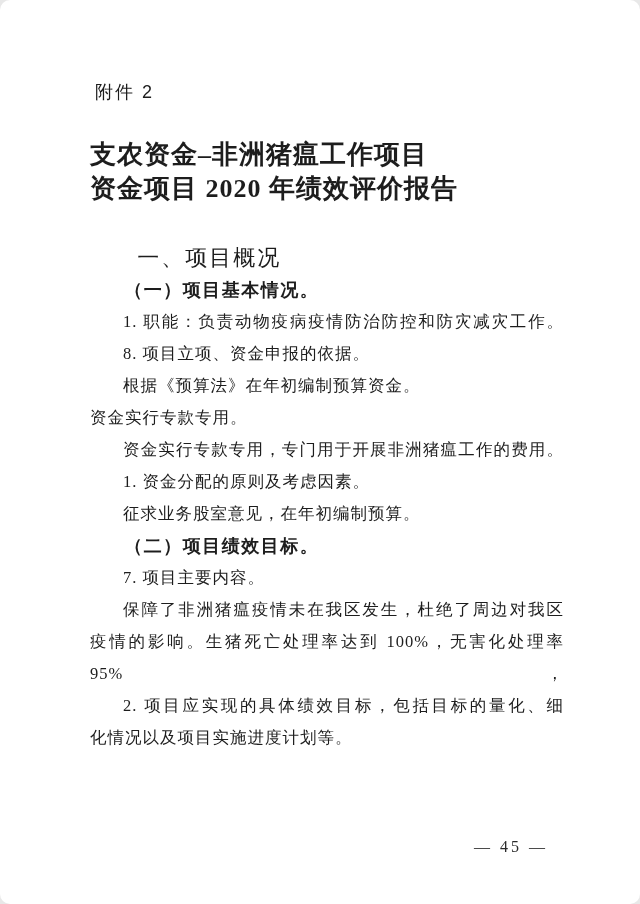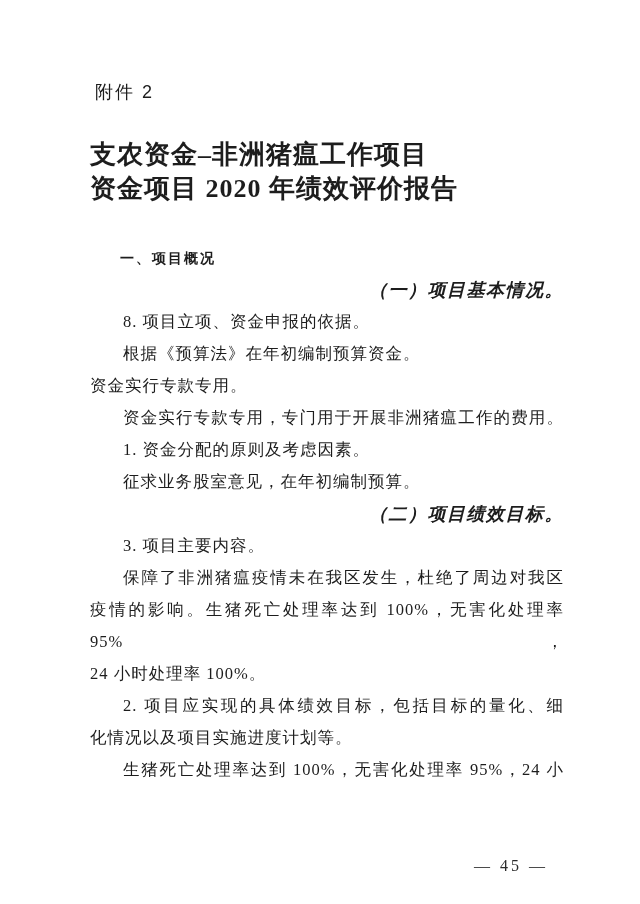--- a/index.html
+++ b/index.html
@@ -11,20 +11,21 @@
     position: relative;
     width: 640px;
     height: 904px;
     margin: 0 auto;
     background: #ffffff;
     overflow: hidden;
     box-sizing: border-box;
     padding: 80px 76px 0 90px;
     font-family: "Liberation Serif", "DejaVu Serif", serif;
     color: #1d1d1d;
+    border-radius: 10px;
   }
   .attach {
     margin-left: 5px;
     font-family: "Liberation Sans", "DejaVu Sans", sans-serif;
     font-size: 18px;
     line-height: 24px;
     letter-spacing: 2px;
   }
   .title-block {
     margin-top: 34px;
@@ -39,42 +40,40 @@
     font-size: 16.5px;
     line-height: 32px;
   }
   .ln {
     letter-spacing: 1px;
     white-space: nowrap;
   }
   .indent { text-indent: 2em; }
   .h1 {
     font-family: "Liberation Sans", "DejaVu Sans", sans-serif;
-    font-weight: bold;
-    font-size: 14px;
+    font-weight: normal;
+    font-size: 22px;
     text-indent: 2.15em;
     letter-spacing: 2px;
   }
   .h2 {
     font-weight: bold;
-    font-style: italic;
     font-size: 18px;
     text-indent: 1.9em;
     letter-spacing: 1.5px;
-    text-align: right;
   }
   .fill {
     white-space: normal;
     text-align: justify;
     text-align-last: justify;
     text-justify: inter-character;
   }
   .pagenum {
     position: absolute;
-    top: 857px;
+    top: 838px;
     right: 92px;
     font-size: 16px;
     letter-spacing: 3px;
     color: #2a2a2a;
     font-family: Liberation Serif, serif;
   }
 </style>
 </head>
 <body>
 
@@ -83,31 +82,30 @@
   <div class="attach">附件 2</div>
 
   <div class="title-block">
     <div>支农资金–非洲猪瘟工作项目</div>
     <div>资金项目 2020 年绩效评价报告</div>
   </div>
 
   <div class="content">
     <div class="ln h1">一、项目概况</div>
     <div class="ln h2">（一）项目基本情况。</div>
+    <div class="ln indent fill">1. 职能：负责动物疫病疫情防治防控和防灾减灾工作。</div>
     <div class="ln indent">8. 项目立项、资金申报的依据。</div>
     <div class="ln indent">根据《预算法》在年初编制预算资金。</div>
     <div class="ln">资金实行专款专用。</div>
     <div class="ln indent fill">资金实行专款专用，专门用于开展非洲猪瘟工作的费用。</div>
     <div class="ln indent">1. 资金分配的原则及考虑因素。</div>
     <div class="ln indent">征求业务股室意见，在年初编制预算。</div>
     <div class="ln h2">（二）项目绩效目标。</div>
-    <div class="ln indent">3. 项目主要内容。</div>
+    <div class="ln indent">7. 项目主要内容。</div>
     <div class="ln indent fill">保障了非洲猪瘟疫情未在我区发生，杜绝了周边对我区</div>
     <div class="ln fill">疫情的影响。生猪死亡处理率达到 100%，无害化处理率 95%，</div>
-    <div class="ln">24 小时处理率 100%。</div>
     <div class="ln indent fill">2. 项目应实现的具体绩效目标，包括目标的量化、细</div>
     <div class="ln">化情况以及项目实施进度计划等。</div>
-    <div class="ln indent fill">生猪死亡处理率达到 100%，无害化处理率 95%，24 小</div>
   </div>
 
   <div class="pagenum">— 45 —</div>
 
 </div>
 
 </body></html>

